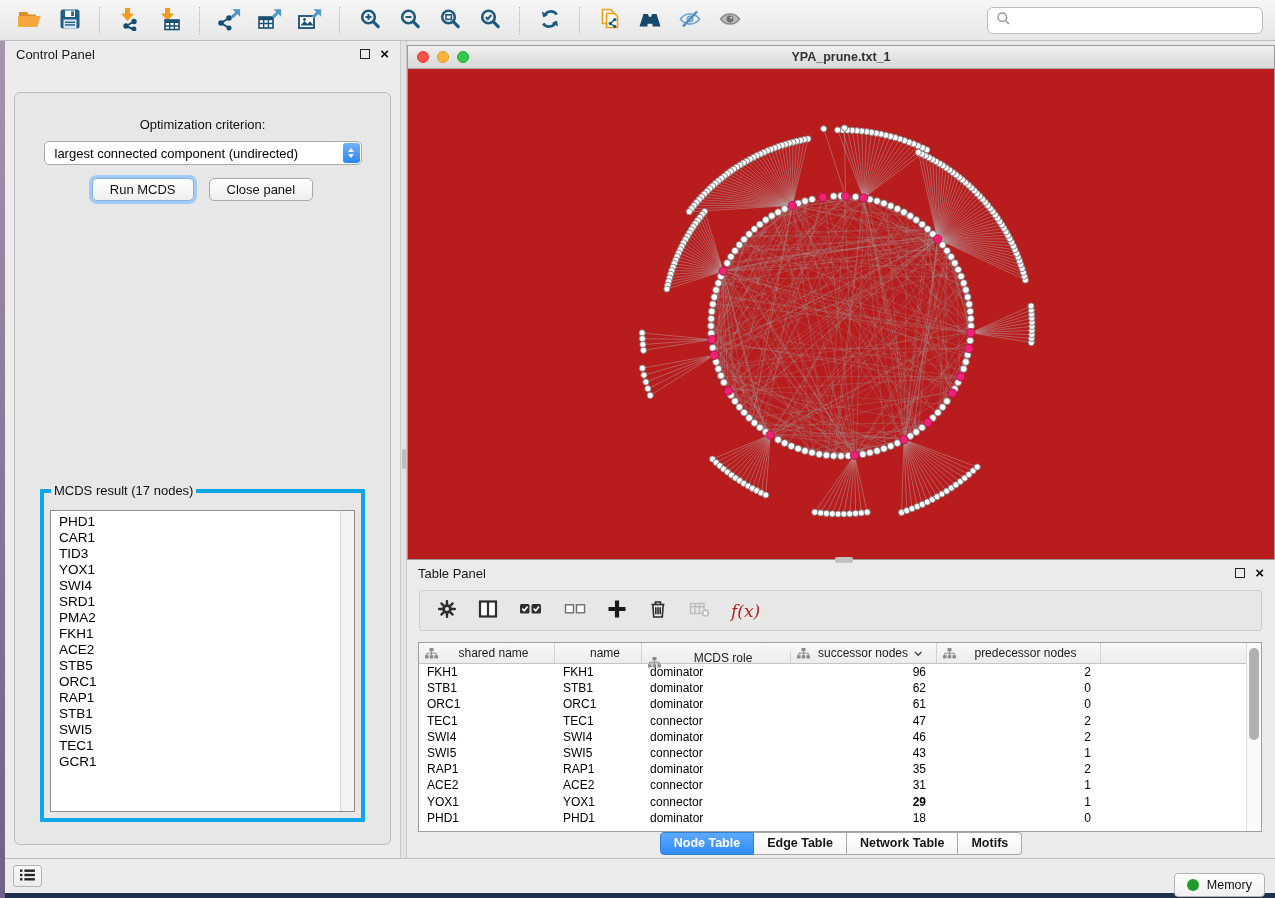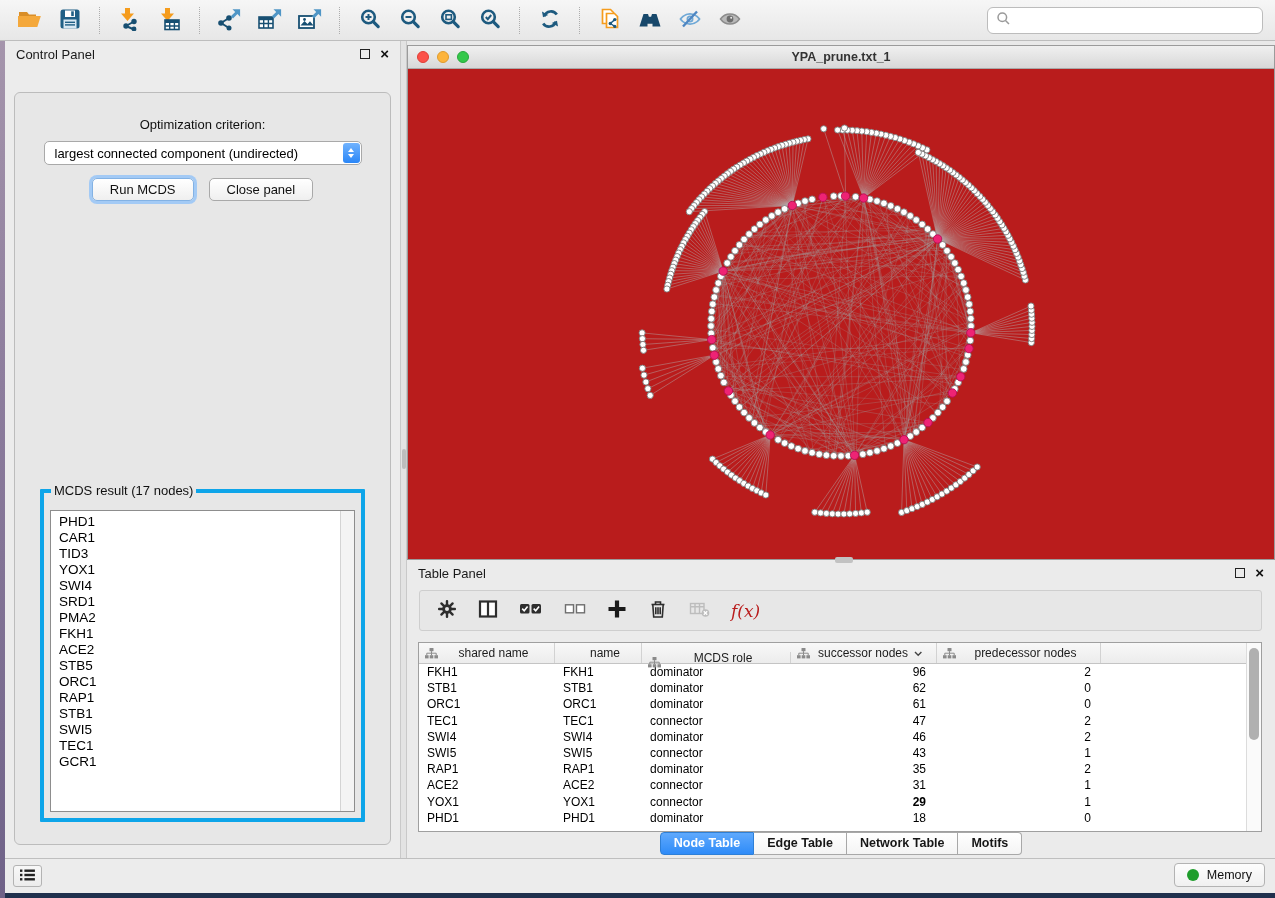--- a/index.html
+++ b/index.html
@@ -103,21 +103,21 @@
       border:1px solid #a8a8a8;border-left:none;font-size:12.5px;font-weight:700;color:#161616;cursor:pointer;}
   .btab:first-child{border-left:1px solid #a8a8a8;border-radius:4px 0 0 4px;}
   .btab:last-child{border-radius:0 4px 4px 0;}
   .btab.act{background:linear-gradient(#5fa9fd,#2e8bf8);border-color:#2e7fd6;color:#fff;}
   
   #statusbar{position:absolute;left:5px;right:0;top:858px;height:34px;background:#ececec;
       border-top:1px solid #bfbfbf;}
   #statuslist{position:absolute;left:8px;top:6px;width:29px;height:22px;border:1px solid #b3b3b3;
       border-radius:3px;background:linear-gradient(#f8f8f8,#ececec);display:flex;align-items:center;
       justify-content:center;cursor:pointer;}
-  #membtn{position:absolute;right:10px;top:4px;height:24px;border:1px solid #b3b3b3;border-radius:4px;
+  #membtn{position:absolute;right:10px;top:14px;height:24px;border:1px solid #b3b3b3;border-radius:4px;
       background:linear-gradient(#fdfdfd,#f0f0f0);display:flex;align-items:center;gap:8px;
       padding:0 12px;font-size:12.5px;color:#111;cursor:pointer;font-family:"Liberation Sans",sans-serif;}
   .dot{width:12px;height:12px;border-radius:50%;background:#1f9d2c;}
 </style>
 </head>
 <body>
 
 <div id="toolbar">
   <button class="tb">
       <span><svg width="26" height="24" viewBox="0 0 26 24">

